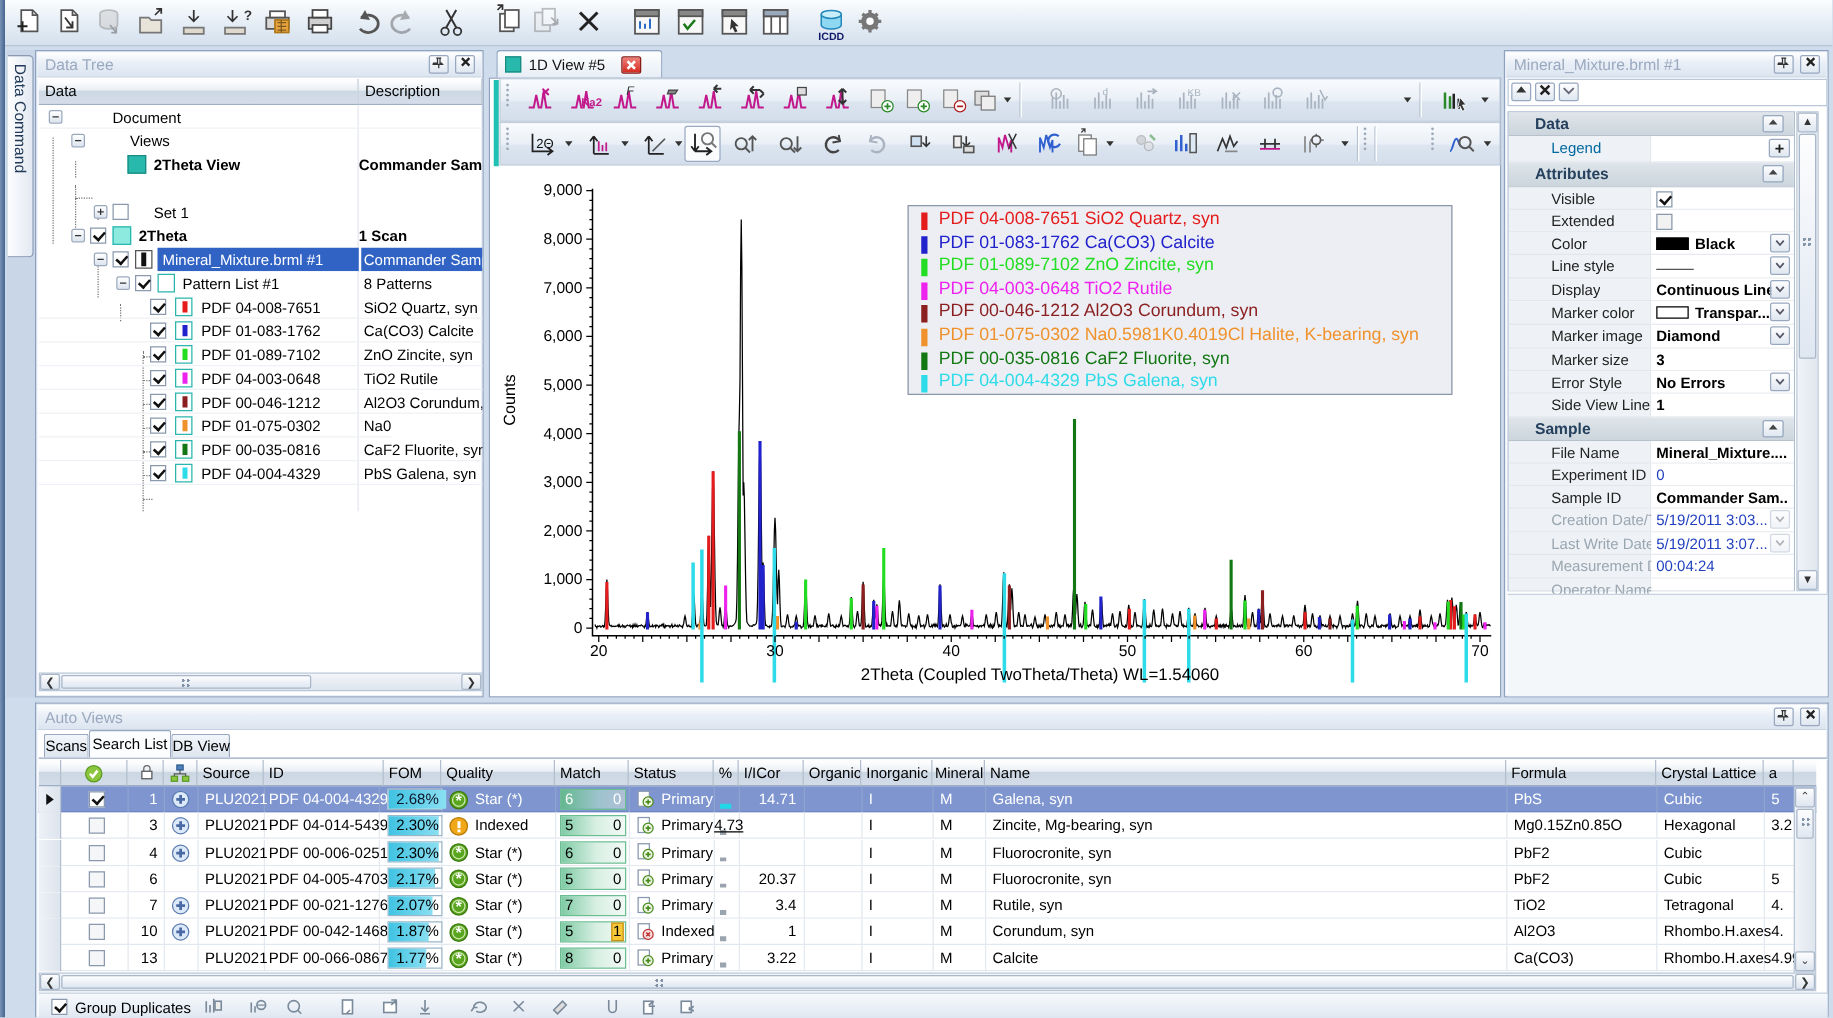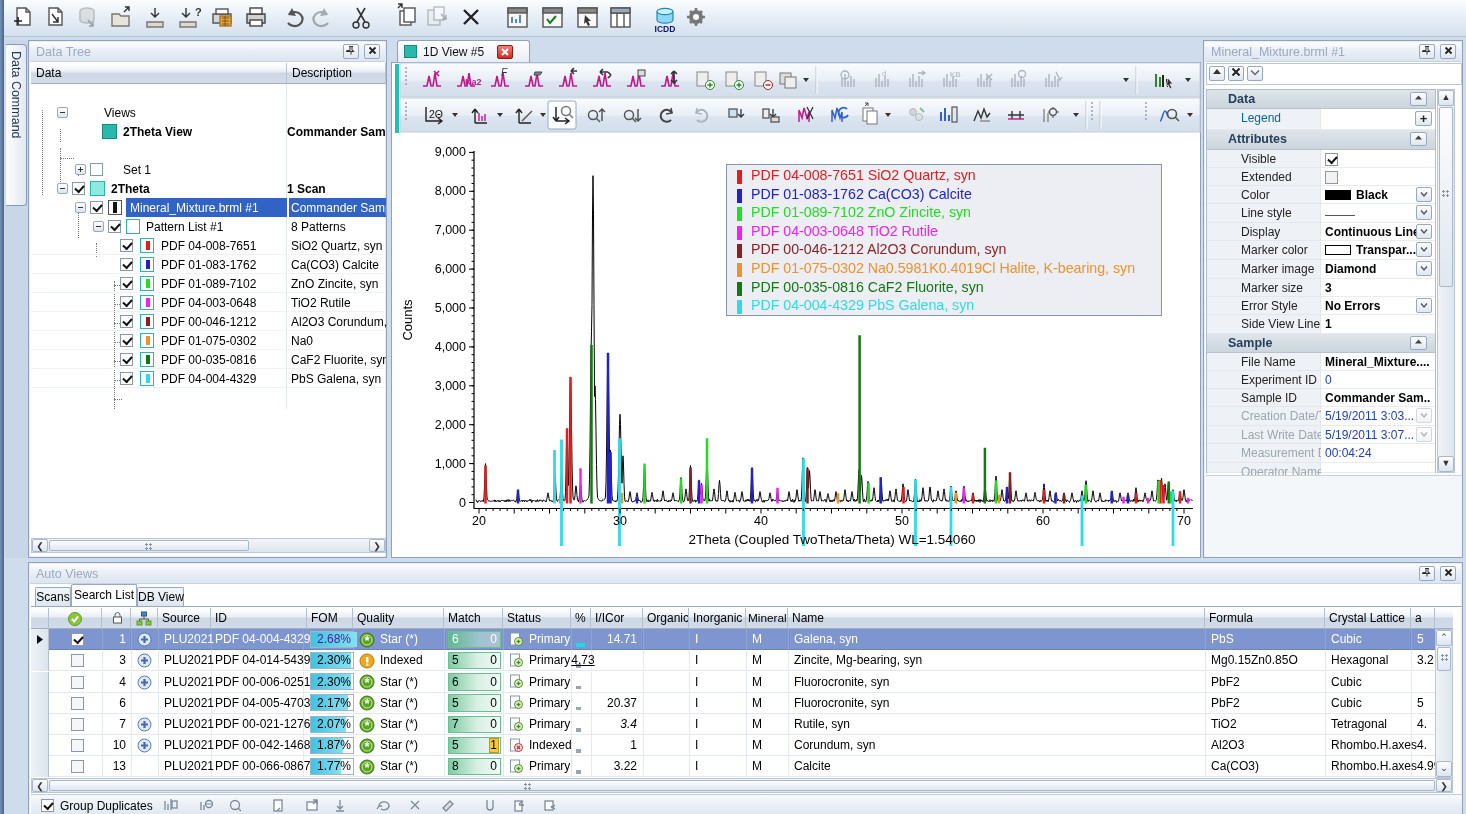--- a/index.html
+++ b/index.html
@@ -150,20 +150,24 @@
 <div class="abs" style="left:85px;top:244px;width:8px;border-top:1px dotted #777;"></div>
 <div class="abs" style="left:85px;top:263px;width:8px;border-top:1px dotted #777;"></div>
 <div class="abs" style="left:85px;top:282px;width:8px;border-top:1px dotted #777;"></div>
 <div class="abs" style="left:85px;top:301px;width:8px;border-top:1px dotted #777;"></div>
 <div class="abs" style="left:85px;top:320px;width:8px;border-top:1px dotted #777;"></div>
 <div class="abs" style="left:85px;top:339px;width:8px;border-top:1px dotted #777;"></div>
 <div class="abs" style="left:85px;top:358px;width:8px;border-top:1px dotted #777;"></div>
 
 <div class="abs" style="left:257px;top:43px;width:1px;height:325px;background:#e3e8ee;"></div>
 
+<div class="row" style="left:2px;top:43px;width:355px;height:19px;border-bottom:1px solid #eef1f5;">
+      <div class="exp" style="left:8px;top:4px;"></div>
+      <span style="position:absolute;left:59px;top:3px;">Document</span>
+    </div>
 <div class="row" style="left:2px;top:62px;width:355px;height:19px;">
       <div class="exp" style="left:26px;top:4px;"></div>
       <span style="position:absolute;left:73px;top:3px;">Views</span>
     </div>
 <div class="row" style="left:2px;top:81px;width:355px;height:19px;">
       <div class="abs" style="left:71px;top:2px;width:15px;height:15px;background:#28b8ac;border:1px solid #1a8a80;"></div>
       <b style="position:absolute;left:92px;top:3px;">2Theta View</b>
       <b style="position:absolute;left:256px;top:3px;">Commander Sam</b>
     </div>
 <div class="row" style="left:2px;top:119px;width:355px;height:19px;">
@@ -799,21 +803,21 @@
 <div class="cb on" style="left:40px;top:4px;"></div>
 <span class="abs" style="left:73px;top:3px;width:22px;text-align:right;">1</span>
 <svg class="abs" style="left:106px;top:3px" width="15" height="15" viewBox="0 0 15 15">
         <circle cx="7.5" cy="7.5" r="6.5" fill="#dce9f8" stroke="#5a7ab0"></circle>
         <path d="M4,7.5 h7 M7.5,4 v7" stroke="#4a6aa5" stroke-width="2.2"></path>
       </svg>
 <span class="abs" style="left:133px;top:3px;">PLU2021</span>
 <span class="abs" style="left:184px;top:3px;">PDF 04-004-4329</span>
 <div class="abs" style="left:279px;top:1.5px;width:44px;height:17px;background:#fff;border:1px solid #9ab6c8;"></div>
 <div class="abs" style="left:280px;top:2.5px;width:46px;height:15px;background:linear-gradient(90deg,#3fc3e2,#8adff2);"></div>
-<span class="abs" style="left:279px;top:3px;width:41px;text-align:right;color:#4c1d95;">2.68%</span>
+<span class="abs" style="left:279px;top:3px;width:41px;text-align:right;color:#0f172a;">2.68%</span>
 <svg class="abs" style="left:328px;top:2.5px" width="16" height="16" viewBox="0 0 16 16">
         <circle cx="8" cy="8" r="7" fill="#5aa51e" stroke="#3c7a10"></circle>
         <circle cx="8" cy="8" r="5" fill="none" stroke="#cfe8b0"></circle>
         <text x="8" y="12.5" font-size="13" text-anchor="middle" fill="#fff" font-weight="bold">*</text>
       </svg>
 <span class="abs" style="left:349px;top:3px;">Star (*)</span>
 <div class="abs" style="left:417px;top:1.5px;width:53px;height:17.5px;background:linear-gradient(90deg,#63b88e,#9fc3cf 60%,#aebfd6);border:1px solid #6bbd92;"></div>
 <span class="abs" style="left:421px;top:3px;color:#fff;">6</span>
 <span class="abs" style="left:450px;top:3px;width:16px;text-align:right;color:#fff;">0</span>
 <svg class="abs" style="left:478px;top:2.5px" width="15" height="15" viewBox="0 0 15 15">
@@ -1032,21 +1036,21 @@
 <div class="abs" style="left:417px;top:1.5px;width:53px;height:17.5px;background:linear-gradient(90deg,#7ecba4,#d8efe3 55%,#f2faf6);border:1px solid #6bbd92;"></div>
 <span class="abs" style="left:421px;top:3px;color:#000;">7</span>
 <span class="abs" style="left:450px;top:3px;width:16px;text-align:right;color:#000;">0</span>
 <svg class="abs" style="left:478px;top:2.5px" width="15" height="15" viewBox="0 0 15 15">
         <rect x="1.5" y="1" width="9" height="12" fill="#fff" stroke="#8898b0"></rect>
         <circle cx="9.5" cy="9.5" r="4" fill="#e8f4e0" stroke="#4a8a1a"></circle>
         <path d="M7.5,9.5 h4 M9.5,7.5 v4" stroke="#4a8a1a" stroke-width="1.3"></path>
       </svg>
 <span class="abs" style="left:498px;top:3px;">Primary</span>
 <div class="abs" style="left:545px;top:14px;width:5px;height:3.5px;background:#9aa4ae;"></div>
-<span class="abs" style="left:562px;top:3px;width:44px;text-align:right;font-style:italic;">3.4</span>
+<span class="abs" style="left:562px;top:3px;width:44px;text-align:right;">3.4</span>
 <span class="abs" style="left:664px;top:3px;">I</span>
 <span class="abs" style="left:721px;top:3px;">M</span>
 <span class="abs" style="left:763px;top:3px;">Rutile, syn</span>
 <span class="abs" style="left:1180px;top:3px;">TiO2</span>
 <span class="abs" style="left:1300px;top:3px;">Tetragonal</span>
 <span class="abs" style="left:1386px;top:3px;">4.</span>
 </div>
 <div class="abs" style="left:2px;top:172.2px;width:1422px;height:21px;background:#fff;color:#000;border-bottom:1px solid #e2e8f0;">
 <div class="abs" style="left:0;top:0;width:18px;height:21px;background:linear-gradient(90deg,#eef2f7,#dde4ed);border-right:1px solid #b3bfce;"></div>
 <div class="abs" style="left:71px;top:0;width:1px;height:21px;background:#e4e9f0;"></div>

